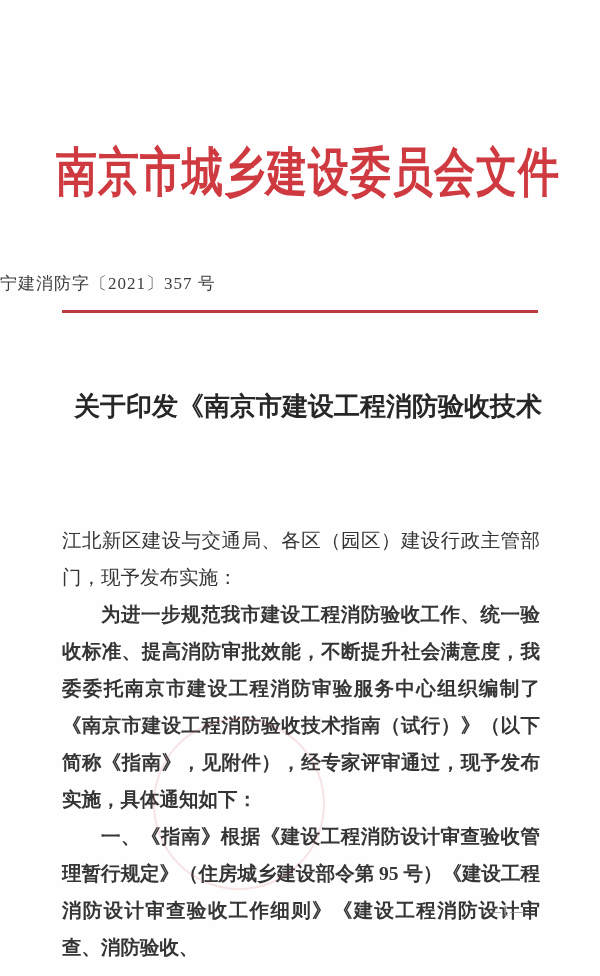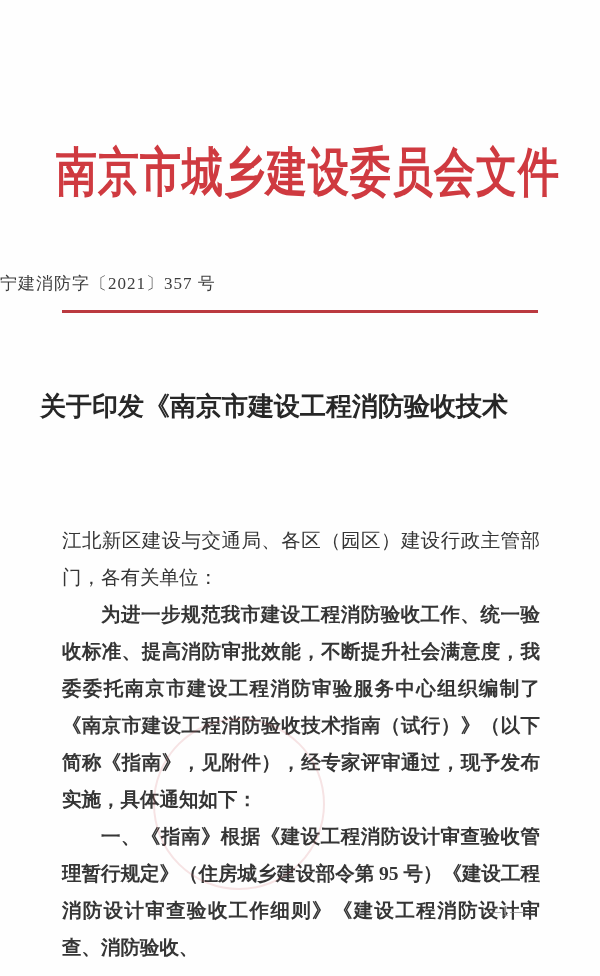--- a/index.html
+++ b/index.html
@@ -48,20 +48,21 @@
     left: 62px;
     width: 476px;
     height: 3px;
     background: var(--rule-red, #bb3a40);
   }
   .notice-title {
     position: absolute;
     top: 381px;
     left: 40px;
     right: 40px;
+    text-align: center;
     font-size: 26px;
     font-weight: bold;
     line-height: 52px;
     color: #272727;
   }
   .body-text {
     position: absolute;
     top: 522px;
     left: 62px;
     width: 478px;
@@ -107,21 +108,21 @@
 
   <div class="doc-number">宁建消防字〔2021〕357 号</div>
 
   <div class="red-rule"></div>
 
   <div class="notice-title">
     <div>关于印发《南京市建设工程消防验收技术</div>
   </div>
 
   <div class="body-text">
-    <p>江北新区建设与交通局、各区（园区）建设行政主管部门，各有关单位：</p>
+    <p>江北新区建设与交通局、各区（园区）建设行政主管部门，现予发布实施：</p>
     <p class="para-indent">为进一步规范我市建设工程消防验收工作、统一验收标准、提高消防审批效能，不断提升社会满意度，我委委托南京市建设工程消防审验服务中心组织编制了《南京市建设工程消防验收技术指南（试行）》（以下简称《指南》，见附件），经专家评审通过，现予发布实施，具体通知如下：</p>
     <p class="para-indent">一、《指南》根据《建设工程消防设计审查验收管理暂行规定》（住房城乡建设部令第 95 号）《建设工程消防设计审查验收工作细则》《建设工程消防设计审查、消防验收、</p>
   </div>
 
   <div class="seal-artifact"></div>
 
   <div class="page-number">—1—</div>
 
 </div>
 

